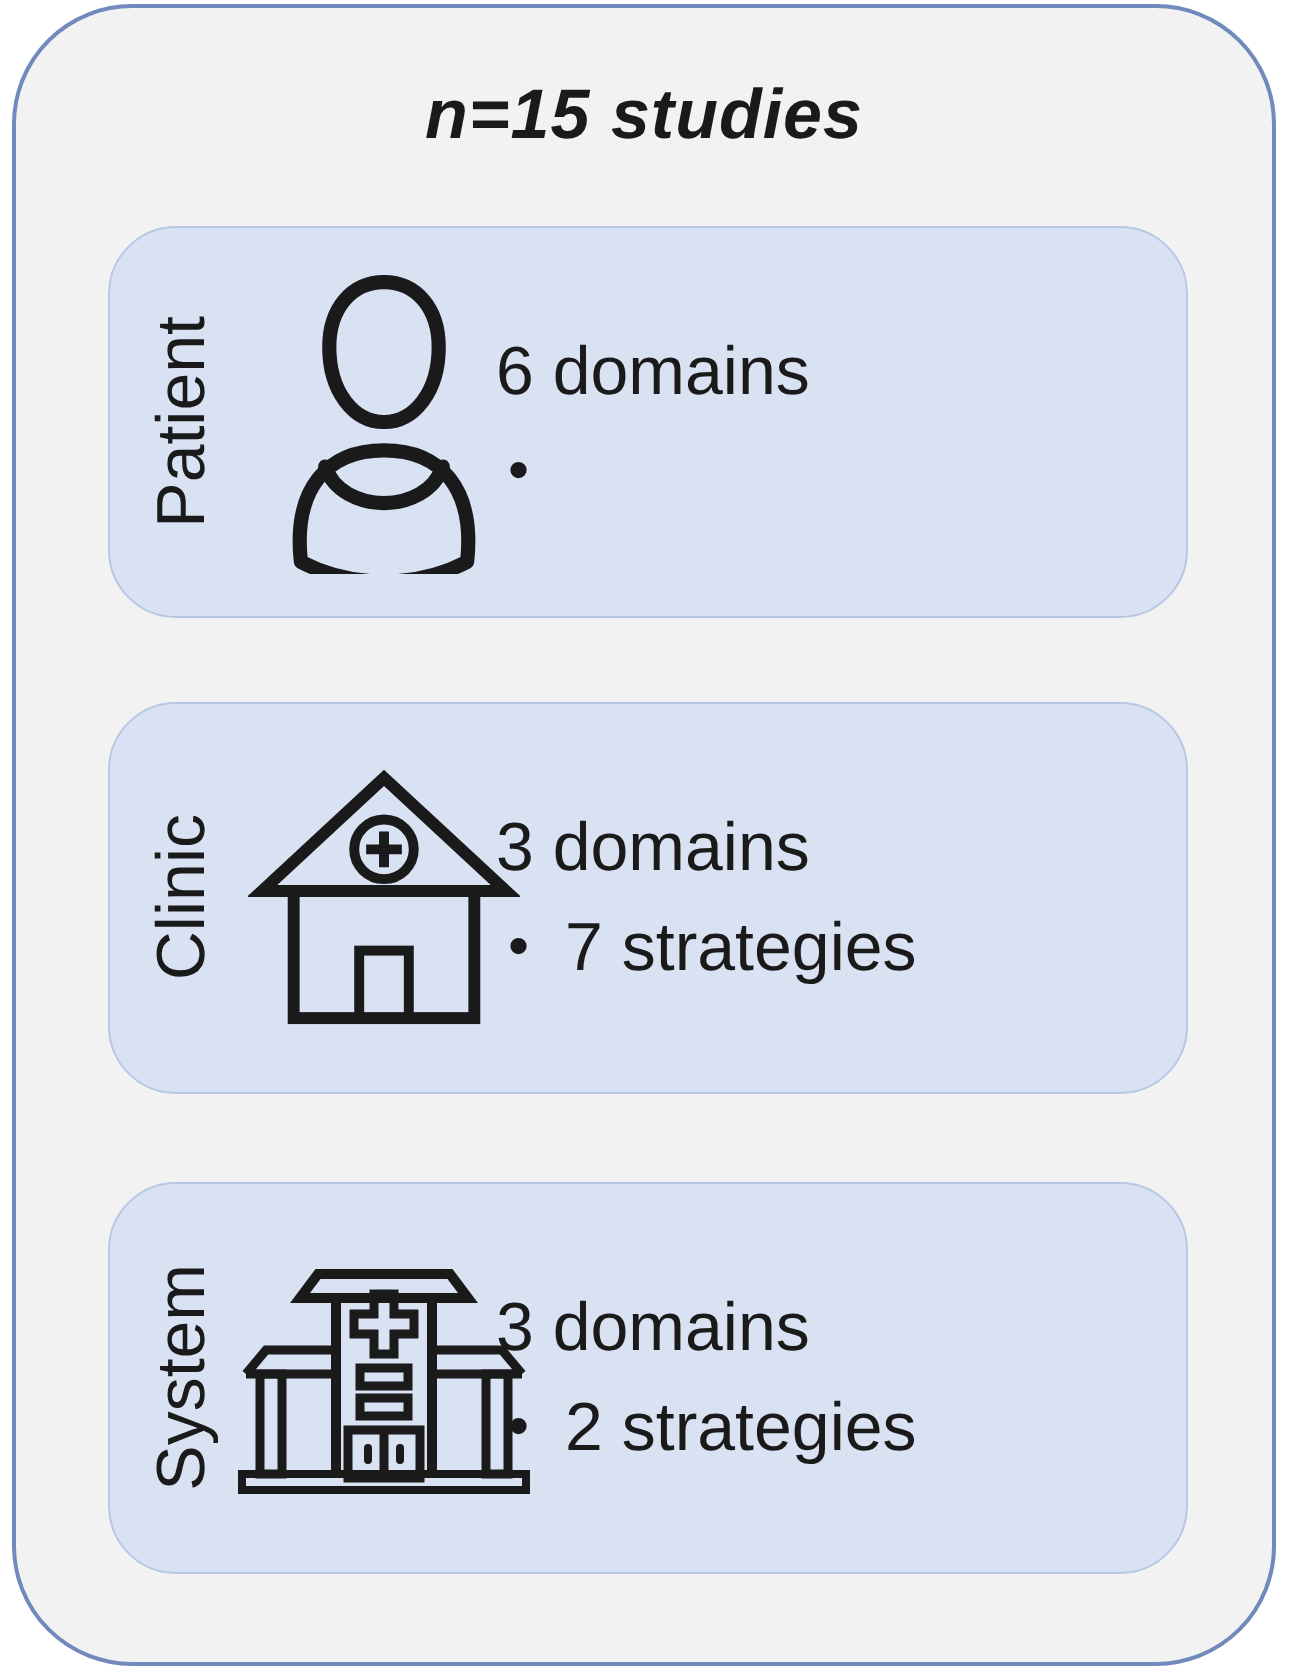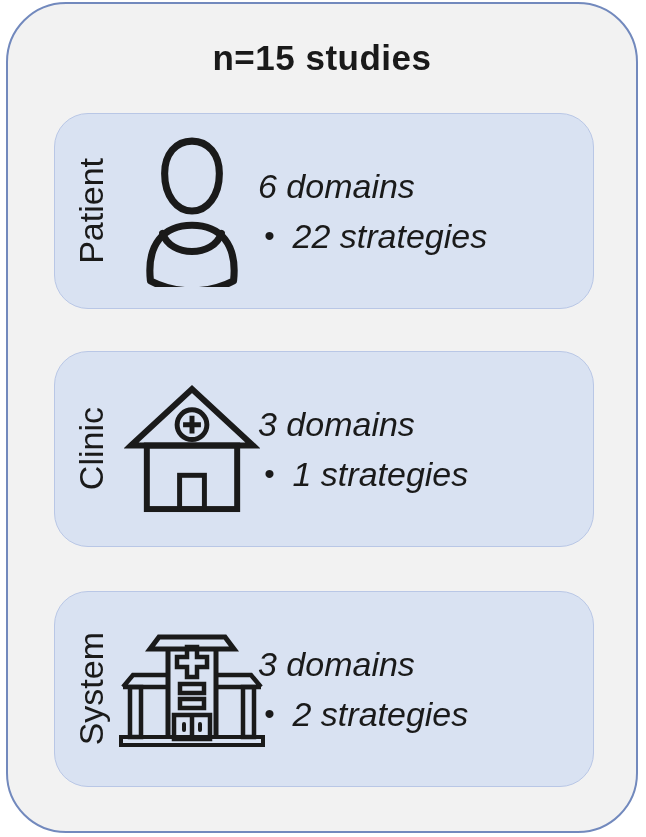--- a/index.html
+++ b/index.html
@@ -16,21 +16,21 @@
   .stage{position:relative;width:646px;height:837px;}
   .frame{
     position:absolute;left:6px;top:2px;width:632px;height:831px;
     background:var(--outer-fill);
     border:2.5px solid var(--outer-border);
     border-radius:60px;
   }
   .title{
     position:absolute;left:0;right:0;top:34px;
     text-align:center;
-    font-size:35px;font-weight:bold;
+    font-size:35px;font-weight:bold;font-style:italic;
     letter-spacing:0.5px;
   }
   .card{
     position:absolute;left:46px;width:540px;height:196px;
     background:var(--card-fill);
     border:1.5px solid var(--card-border);
     border-radius:34px;
   }
   .card.c0{top:109px;}
   .card.c1{top:347px;}
@@ -43,22 +43,22 @@
     writing-mode:vertical-rl;
     transform:rotate(180deg);
     font-size:34px;
     white-space:nowrap;
   }
   .icon-slot{
     position:absolute;left:62px;top:0;bottom:0;width:150px;
     display:flex;align-items:center;justify-content:center;
   }
   .text-slot{
-    position:absolute;left:203px;top:50%;transform:translateY(-50%);
-    font-size:34px;line-height:50px;font-style:italic;
+    position:absolute;left:193px;top:50%;transform:translateY(-50%);
+    font-size:34px;line-height:50px;
   }
   .bullet-line{display:flex;align-items:center;padding-left:6px;}
   .bullet{font-size:30px;margin-right:18px;}
   svg{display:block;}
   svg .st{fill:none;stroke:var(--ink);}
 </style>
 </head>
 <body>
 
 <div class="stage">
@@ -74,21 +74,20 @@
         <svg width="102" height="152" viewBox="0 0 100 150">
           <path class="st" stroke-width="7" stroke-linejoin="round" d="M50 6 C66 6 77 19 77 38 C77 60 65 75 50 75 C35 75 23 60 23 38 C23 19 34 6 50 6 Z"></path>
           <path class="st" stroke-width="7" stroke-linejoin="round" d="M9 144 C5 108 22 89 50 89 C78 89 95 108 91 144 C66 157 34 157 9 144 Z"></path>
           <path class="st" stroke-width="7" stroke-linecap="round" d="M21 97 C29 121 71 121 79 97"></path>
         </svg>
       </div>
       <div class="text-slot">
         <div>6 domains</div>
         <div class="bullet-line">
           <span class="bullet">•</span>
-          <span>22 strategies</span>
         </div>
       </div>
     </div>
 
     <div class="card c1">
       <div class="vlabel-slot">
         <span class="vlabel">Clinic</span>
       </div>
       <div class="icon-slot">
         <svg width="136" height="134" viewBox="0 0 135 135">
@@ -96,21 +95,21 @@
           <rect class="st" stroke-width="6" x="22" y="64" width="91" height="64"></rect>
           <rect class="st" stroke-width="5" x="55" y="94" width="25" height="34"></rect>
           <circle class="st" stroke-width="5" cx="67.5" cy="43" r="15"></circle>
           <path class="st" stroke-width="5" d="M67.5 34 V52 M58.5 43 H76.5"></path>
         </svg>
       </div>
       <div class="text-slot">
         <div>3 domains</div>
         <div class="bullet-line">
           <span class="bullet">•</span>
-          <span>1 strategies</span>
+          <span>7 strategies</span>
         </div>
       </div>
     </div>
 
     <div class="card c2">
       <div class="vlabel-slot">
         <span class="vlabel">System</span>
       </div>
       <div class="icon-slot">
         <svg width="150" height="122" viewBox="0 0 150 120">

